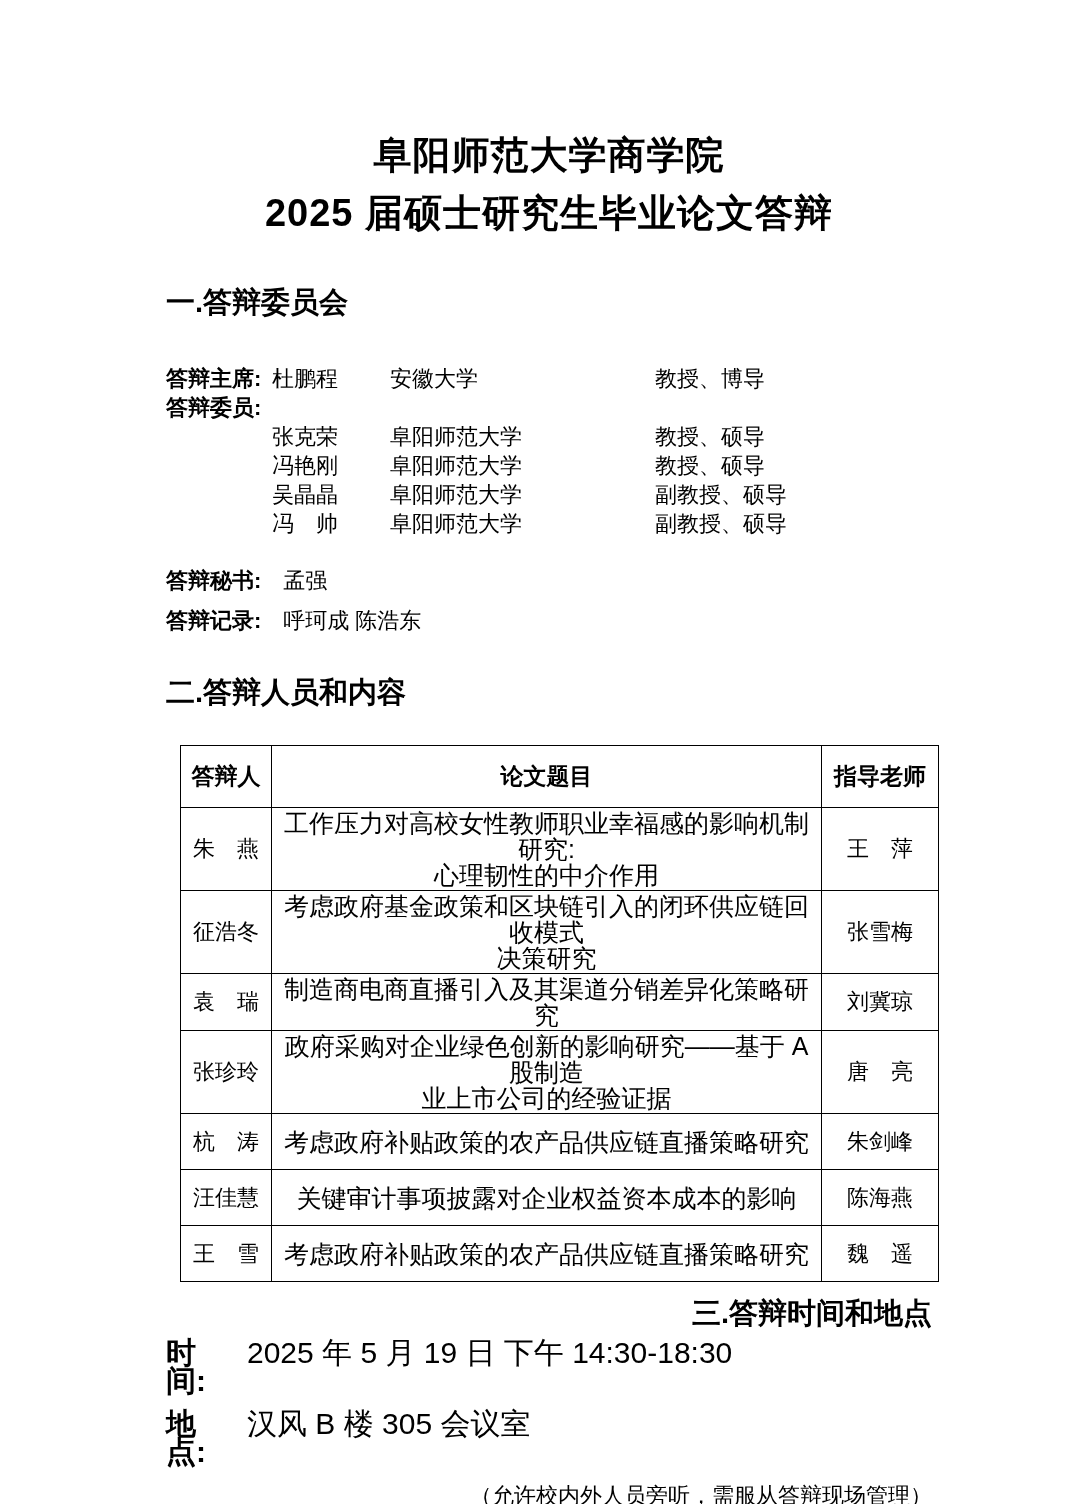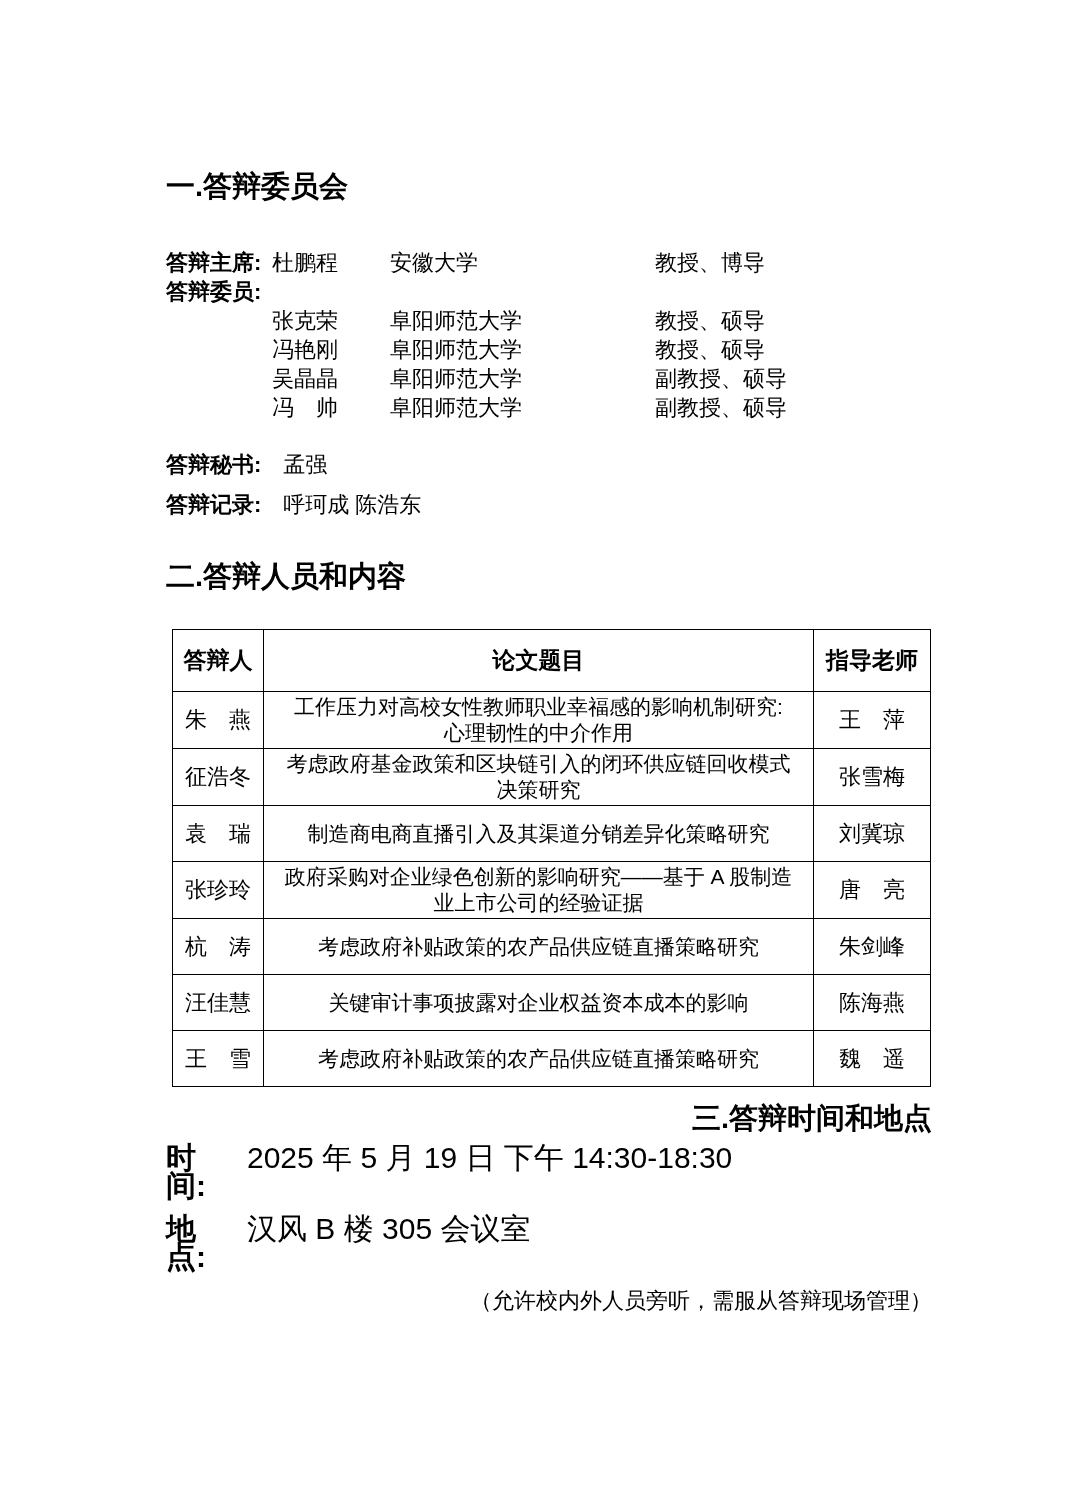--- a/index.html
+++ b/index.html
@@ -43,50 +43,54 @@
   .sec-lines { margin-top: 23px; font-size: 22px; }
   .sec-line { line-height: 40px; }
   .sec-line .lbl { font-weight: bold; display:inline-block; min-width: 97px; }
   .sec-line .val { margin-left: 14px; }
 
   table.defense-table {
     border-collapse: collapse;
     table-layout: fixed;
     width: 758px;
     margin-top: 37px;
-    margin-left: 6px;
+    margin-left: 14px;
   }
   .defense-table col.c1 { width: 91px; }
   .defense-table col.c2 { width: 550px; }
   .defense-table col.c3 { width: 117px; }
   .defense-table th, .defense-table td {
     border: 1.5px solid #000000;
     text-align: center;
     vertical-align: middle;
     padding: 2px 6px;
   }
   .defense-table thead tr { height: 62px; }
   .defense-table tbody tr { height: 56px; }
   .defense-table th { font-size: 23px; font-weight: bold; }
-  .defense-table td { font-size: 21px; font-weight: normal; }
+  .defense-table td { font-size: 25px; font-weight: normal; }
   .defense-table td.thesis { white-space: pre-line; line-height: 26px; }
   .defense-table td.person { font-size: 22px; }
 
   .sched-line { display: flex; font-size: 30px; line-height: 28px; }
   .sched-line.time { margin-top: 10px; }
   .sched-line.place { margin-top: 15px; }
   .sched-label { font-weight: bold; width: 81px; flex: 0 0 81px; }
   .sched-note { margin-top: 16px; margin-left: -12px; font-size: 22px; line-height: 28px; text-align: right; }
 </style>
 </head>
 <body>
 
 <div class="page">
   <div class="content">
 
+    <div class="doc-title">
+      <div>阜阳师范大学商学院</div>
+      <div>2025 届硕士研究生毕业论文答辩</div>
+    </div>
 
     <div class="sec-heading first">一.答辩委员会</div>
 
     <div class="committee-grid">
       <div class="cg-label">答辩主席:</div>
       <div>杜鹏程</div>
       <div>安徽大学</div>
       <div>教授、博导</div>
 
       <div class="cg-label">答辩委员:</div>

